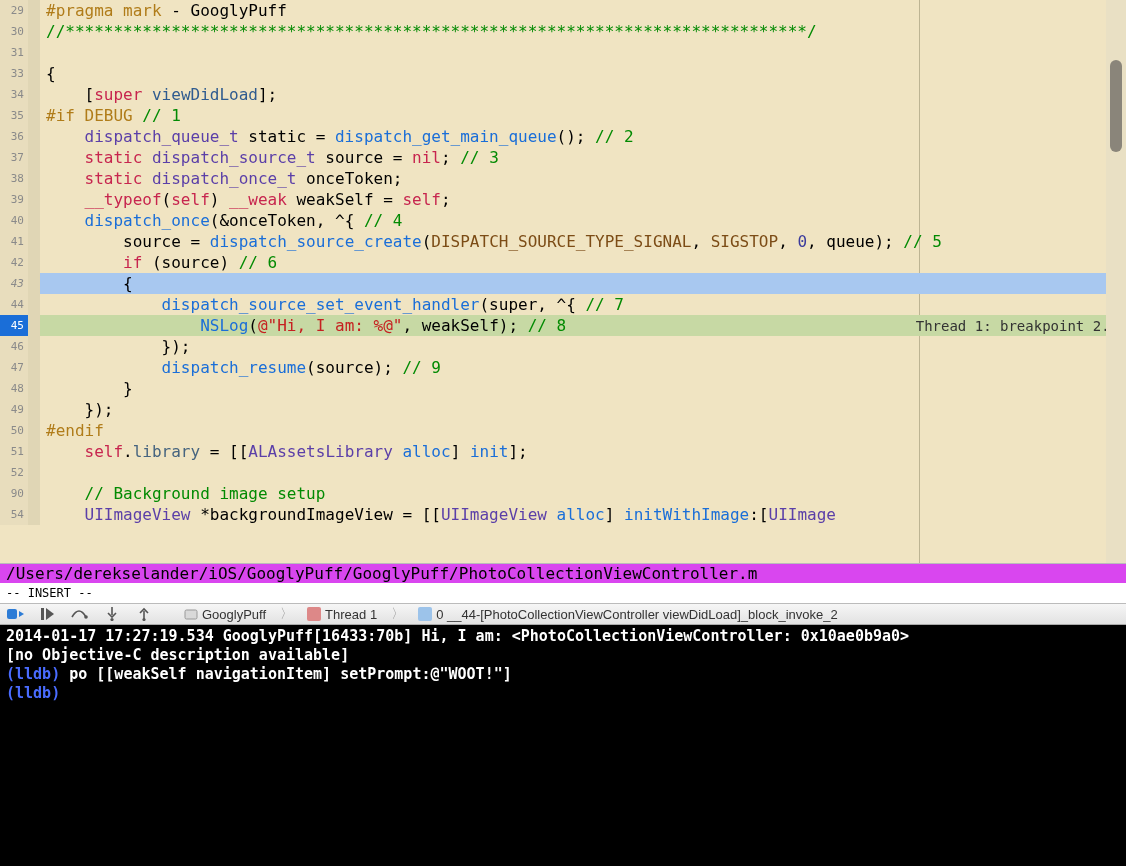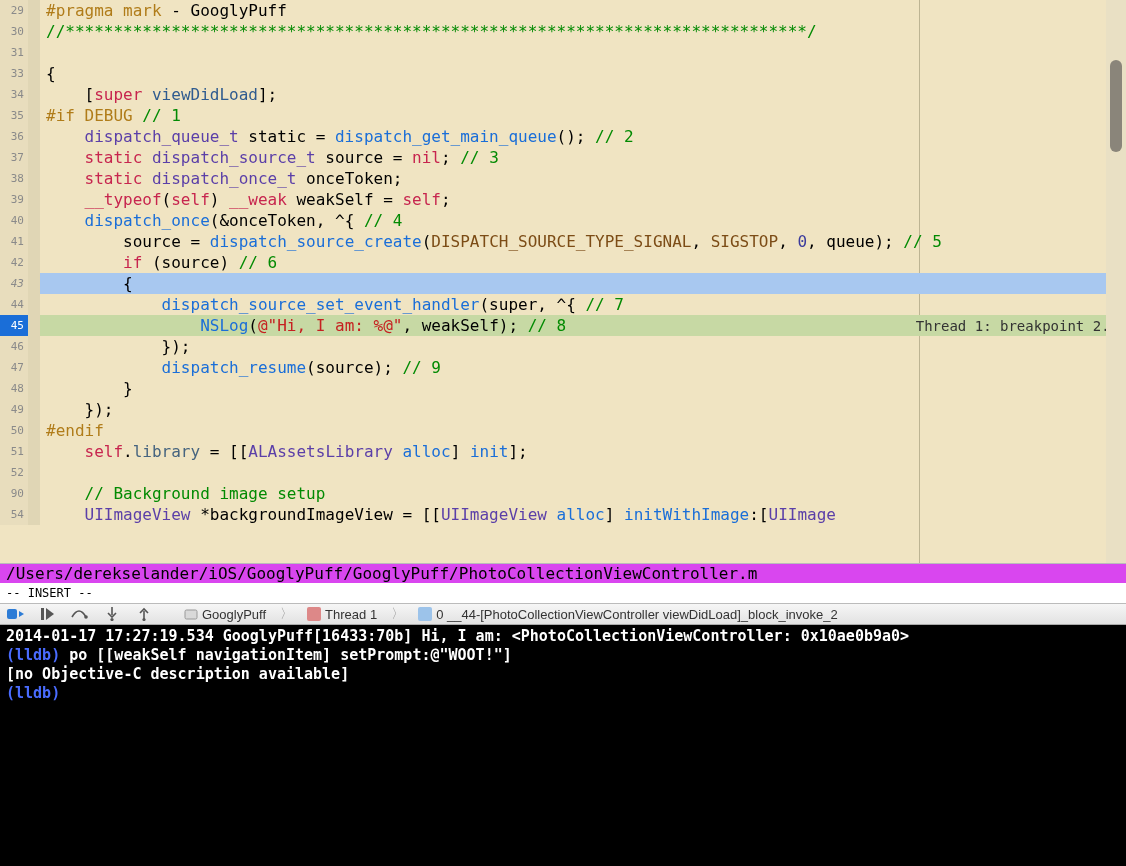--- a/index.html
+++ b/index.html
@@ -237,16 +237,16 @@
   </span>
   <span class="chev">〉</span>
   <span class="bc-seg">
     <span class="person-icon"></span>
     <span>0 __44-[PhotoCollectionViewController viewDidLoad]_block_invoke_2</span>
   </span>
 </div>
 
 <div class="console" id="console">
     <div><span>2014-01-17 17:27:19.534 GooglyPuff[16433:70b] Hi, I am: &lt;PhotoCollectionViewController: 0x10ae0b9a0&gt;</span></div>
+    <div><span>[no Objective-C description available]</span></div>
     <div><span class="lldb">(lldb)</span><span> po [[weakSelf navigationItem] setPrompt:@"WOOT!"]</span></div>
-    <div><span>[no Objective-C description available]</span></div>
     <div><span class="lldb">(lldb)</span></div>
   </div>
 
 </body></html>

